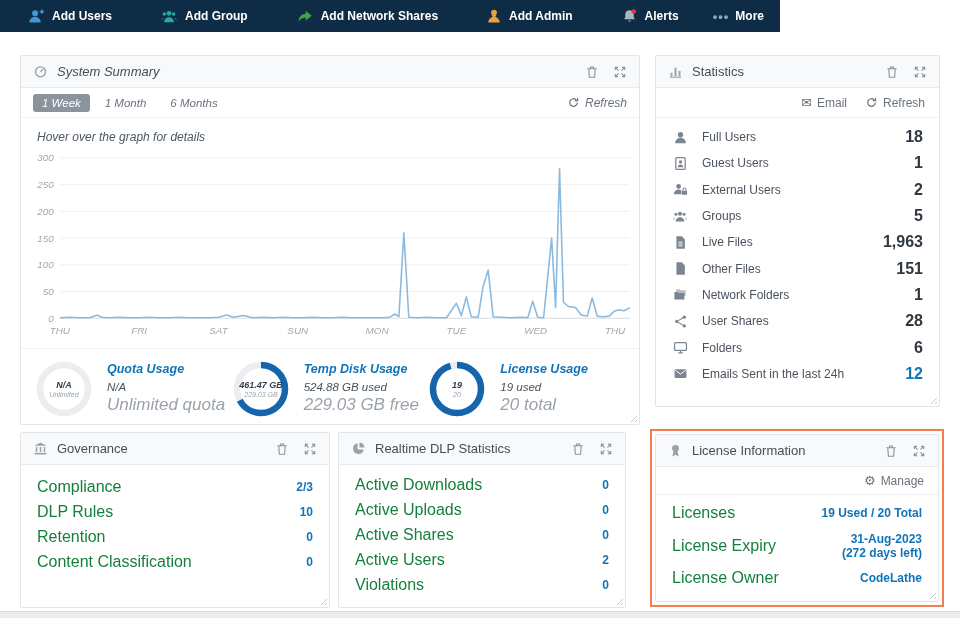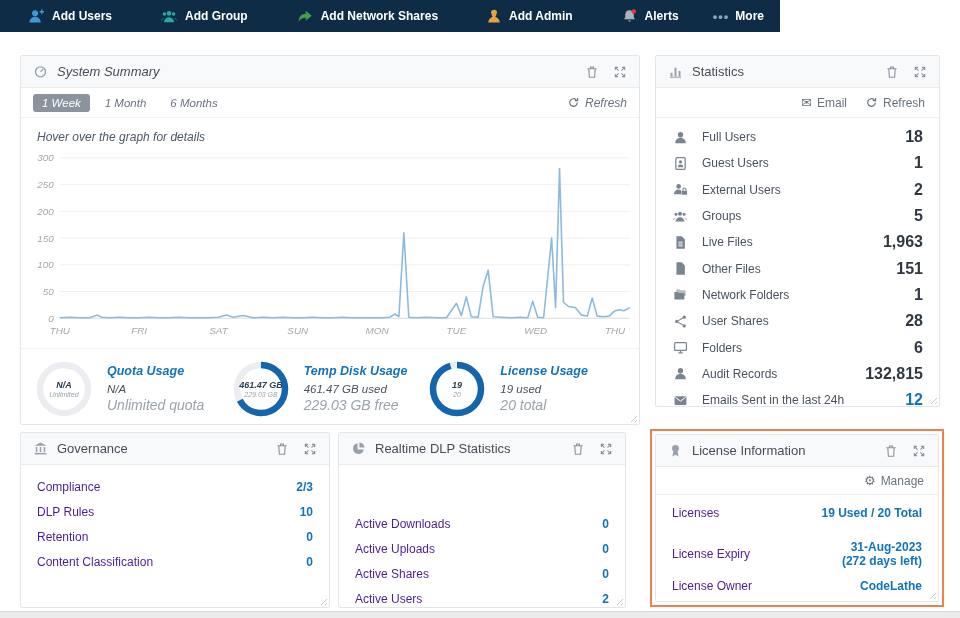--- a/index.html
+++ b/index.html
@@ -26,21 +26,21 @@
   .hdr-ic { color:#99a1aa; }
   .hdr-actions { display:flex; gap:14px; color:#8a93a0; }
   .hdr-actions .icon { cursor:pointer; }
   .resize-handle { position:absolute; right:2px; bottom:2px; width:9px; height:9px;
     background:repeating-linear-gradient(135deg,transparent 0 2px,#c6cbd0 2px 3px);
     clip-path:polygon(100% 0,100% 100%,0 100%); cursor:nwse-resize; }
 
   #panel-summary { left:20px; top:55px; width:620px; height:370px;font-style:italic; }
   #panel-stats   { left:655px; top:55px; width:285px; height:352px; }
   #panel-gov     { left:20px; top:432px; width:310px; height:176px; }
-  #panel-dlp     { left:338px; top:432px; width:288px; height:176px;gap:39px; }
+  #panel-dlp     { left:338px; top:432px; width:288px; height:176px; }
   #license-highlight { position:absolute; left:650px; top:429px; width:294px; height:178px;
     border:2px solid #f07f4e; padding:3px; }
   #panel-license { position:relative; width:100%; height:100%; border:1px solid #e3e6e9; background:#fff;
     display:flex; flex-direction:column; }
 
   
   .tabs-row { height:30px; flex:0 0 30px; display:flex; align-items:center; gap:6px;
     padding:0 12px; border-bottom:1px solid #f0f1f3; }
   .tab { font-size:11.5px; color:#6a7280; padding:3px 9px; border-radius:3px; cursor:pointer; }
   .tab.active { background:#8b949d; color:#fff; }
@@ -51,38 +51,38 @@
   .chart-hint { font-size:12px; color:#4a5764; padding:2px 0 6px 12px; }
   #summary-chart { width:612px; height:194px; }
 
   .donut-row { flex:0 0 80px; display:flex; align-items:center; border-top:1px solid #f0f1f2; padding:0 14px; }
   .donut-group { flex:1; display:flex; align-items:center; gap:14px; }
   .donut-svg { flex:0 0 58px; }
   .donut-center-main { font-size:9px; font-weight:bold; fill:#2c3e50; }
   .donut-center-sub { font-size:7px; fill:#9aa2ab; }
   .donut-text .t { color:#1274b8; font-size:12.5px; font-weight:bold; margin-bottom:5px; }
   .donut-text .l1 { color:#49525c; font-size:11.5px; margin-bottom:2px; }
-  .donut-text .l2 { color:#9aa2ab; font-size:14px; }
+  .donut-text .l2 { color:#9aa2ab; font-size:17px; }
 
   
   .subhdr { height:30px; flex:0 0 30px; display:flex; align-items:center; justify-content:flex-end;
     gap:18px; padding:0 14px; border-bottom:1px solid #eef0f1; }
   .stats-body { flex:1; padding:6px 16px 0 16px; }
   .stat-row { height:26.3px; display:flex; align-items:center; gap:14px; }
   .stat-row .icon { color:#7b8591; flex:0 0 16px; }
   .stat-label { flex:1; font-size:12px; color:#49525c; }
   .stat-value { font-size:16px; font-weight:bold; color:#303842; }
   .stat-value.blue { color:#1274b8; }
 
   
   .kv-body { flex:1; padding:10px 16px 0 16px; }
   .kv-row { height:24.8px; display:flex; align-items:center; }
-  .kv-label { flex:1; font-size:12px; color:#4c1d95; }
+  .kv-label { flex:1; font-size:16px; color:#15803d; }
   .kv-value { font-size:12px; font-weight:bold; color:#1274b8; text-align:right; }
-  .kv-row.tall { height:40px;margin-top:8px; }
+  .kv-row.tall { height:40px; }
   .kv-value .line2 { display:block; }
 
   .txt-ic { font-family:"DejaVu Sans",sans-serif; font-size:13px; line-height:1; }
 
   .page-bottom { position:absolute; left:0; bottom:0; width:960px; height:7px;
     background:#ececec; border-top:1px solid #d9d9d9; }
 </style>
 </head>
 <body>
 
@@ -226,21 +226,21 @@
 
     <div class="donut-group">
       <svg class="donut-svg donut-ring" width="58" height="58" viewBox="0 0 58 58">
         <circle cx="29" cy="29" r="24" fill="none" stroke="#ebedf0" stroke-width="6.5"></circle>
         <circle class="fg" cx="29" cy="29" r="24" fill="none" stroke-width="6.5" transform="rotate(-90 29 29)" stroke="#1565ac" stroke-dasharray="100.73 150.80"></circle>
         <text class="donut-center-main" x="29" y="28" text-anchor="middle">461.47 GB</text>
         <text class="donut-center-sub" x="29" y="37" text-anchor="middle">229.03 GB</text>
       </svg>
       <div class="donut-text">
         <div class="t">Temp Disk Usage</div>
-        <div class="l1">461.47 GB used</div>
+        <div class="l1">524.88 GB used</div>
         <div class="l2">229.03 GB free</div>
       </div>
     </div>
 
     <div class="donut-group">
       <svg class="donut-svg donut-ring" width="58" height="58" viewBox="0 0 58 58">
         <circle cx="29" cy="29" r="24" fill="none" stroke="#ebedf0" stroke-width="6.5"></circle>
         <circle class="fg" cx="29" cy="29" r="24" fill="none" stroke-width="6.5" transform="rotate(-90 29 29)" stroke="#1565ac" stroke-dasharray="143.26 150.80"></circle>
         <text class="donut-center-main" x="29" y="28" text-anchor="middle">19</text>
         <text class="donut-center-sub" x="29" y="37" text-anchor="middle">20</text>
@@ -383,30 +383,20 @@
     </div>
     <div class="stat-row">
       <span class="icon">
           <svg width="15" height="15" viewBox="0 0 24 24" fill="none" stroke="currentColor" stroke-width="2">
             <rect x="2.5" y="4" width="19" height="12.5" rx="1.5"></rect>
             <path d="M8.5 20.5h7M12 16.5v4"></path>
           </svg>
         </span>
       <span class="stat-label">Folders</span>
       <span class="stat-value">6</span>
-    </div>
-    <div class="stat-row">
-      <span class="icon">
-          <svg width="15" height="15" viewBox="0 0 24 24" fill="currentColor">
-            <circle cx="12" cy="7.5" r="4.3"></circle>
-            <path d="M3.5 21c0-4.7 3.8-8.5 8.5-8.5s8.5 3.8 8.5 8.5z"></path>
-          </svg>
-        </span>
-      <span class="stat-label">Audit Records</span>
-      <span class="stat-value">132,815</span>
     </div>
     <div class="stat-row">
       <span class="icon">
           <svg width="15" height="15" viewBox="0 0 24 24" fill="currentColor">
             <rect x="2.5" y="5" width="19" height="14" rx="1.5"></rect>
             <path d="M3.5 6.5L12 13l8.5-6.5" stroke="#fff" stroke-width="1.6" fill="none"></path>
           </svg>
         </span>
       <span class="stat-label">Emails Sent in the last 24h</span>
       <span class="stat-value blue">12</span>

